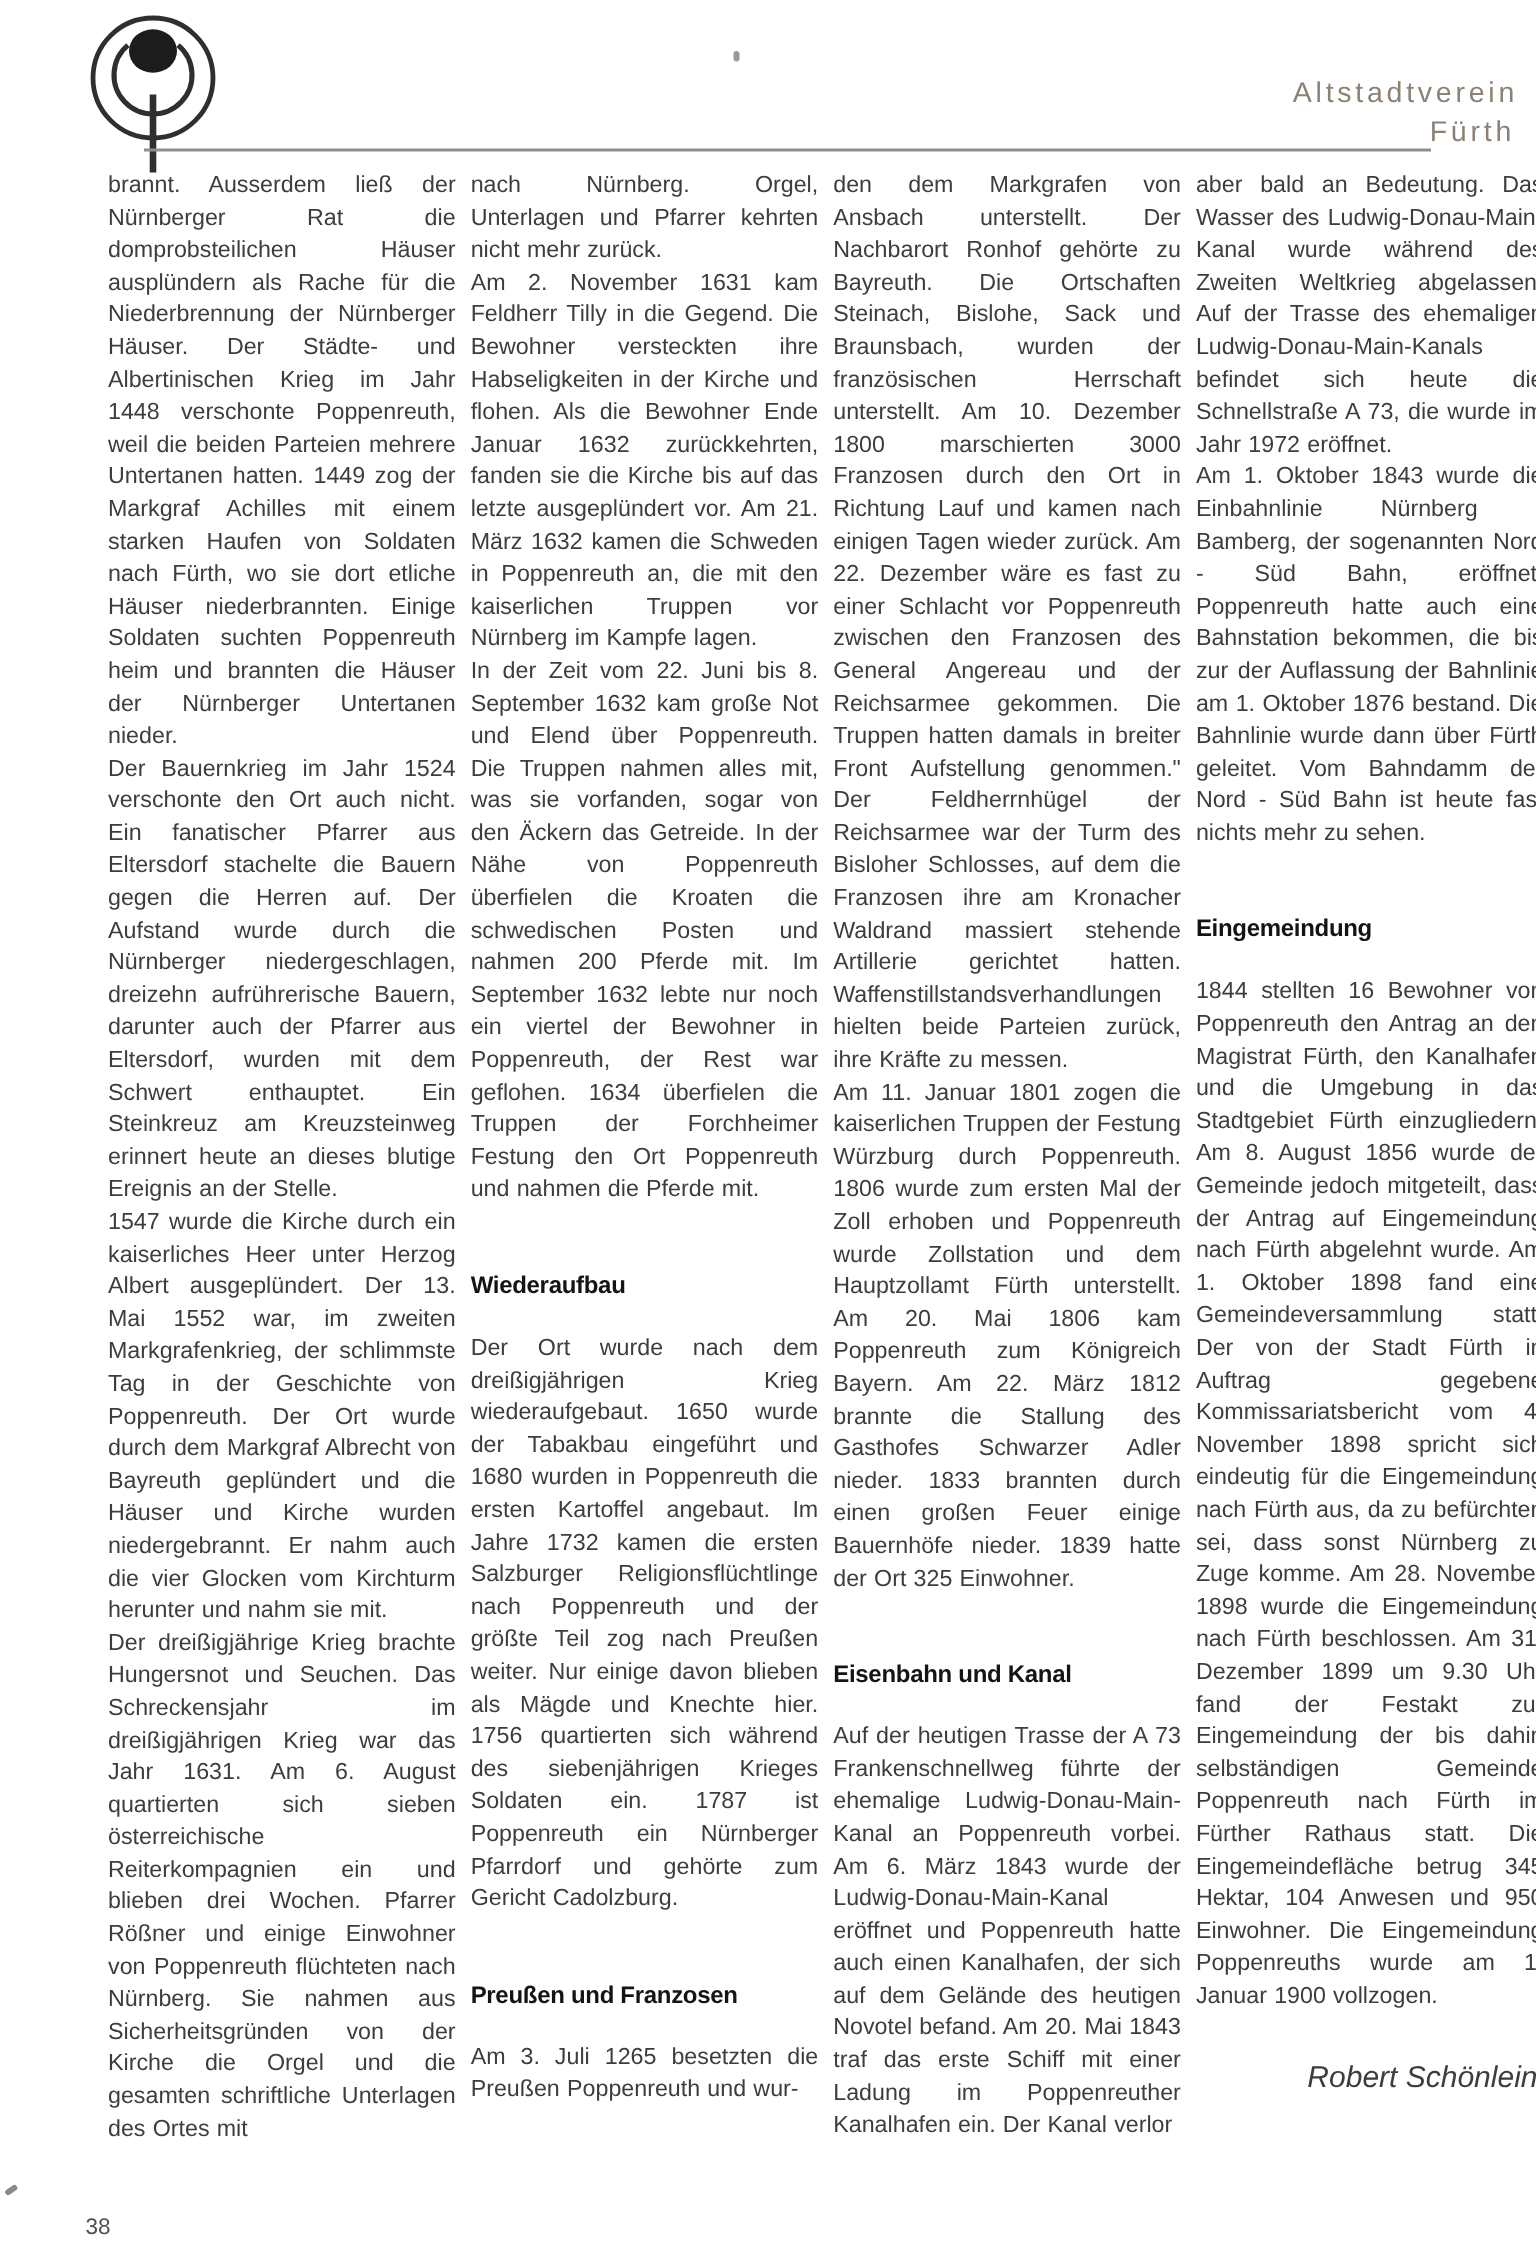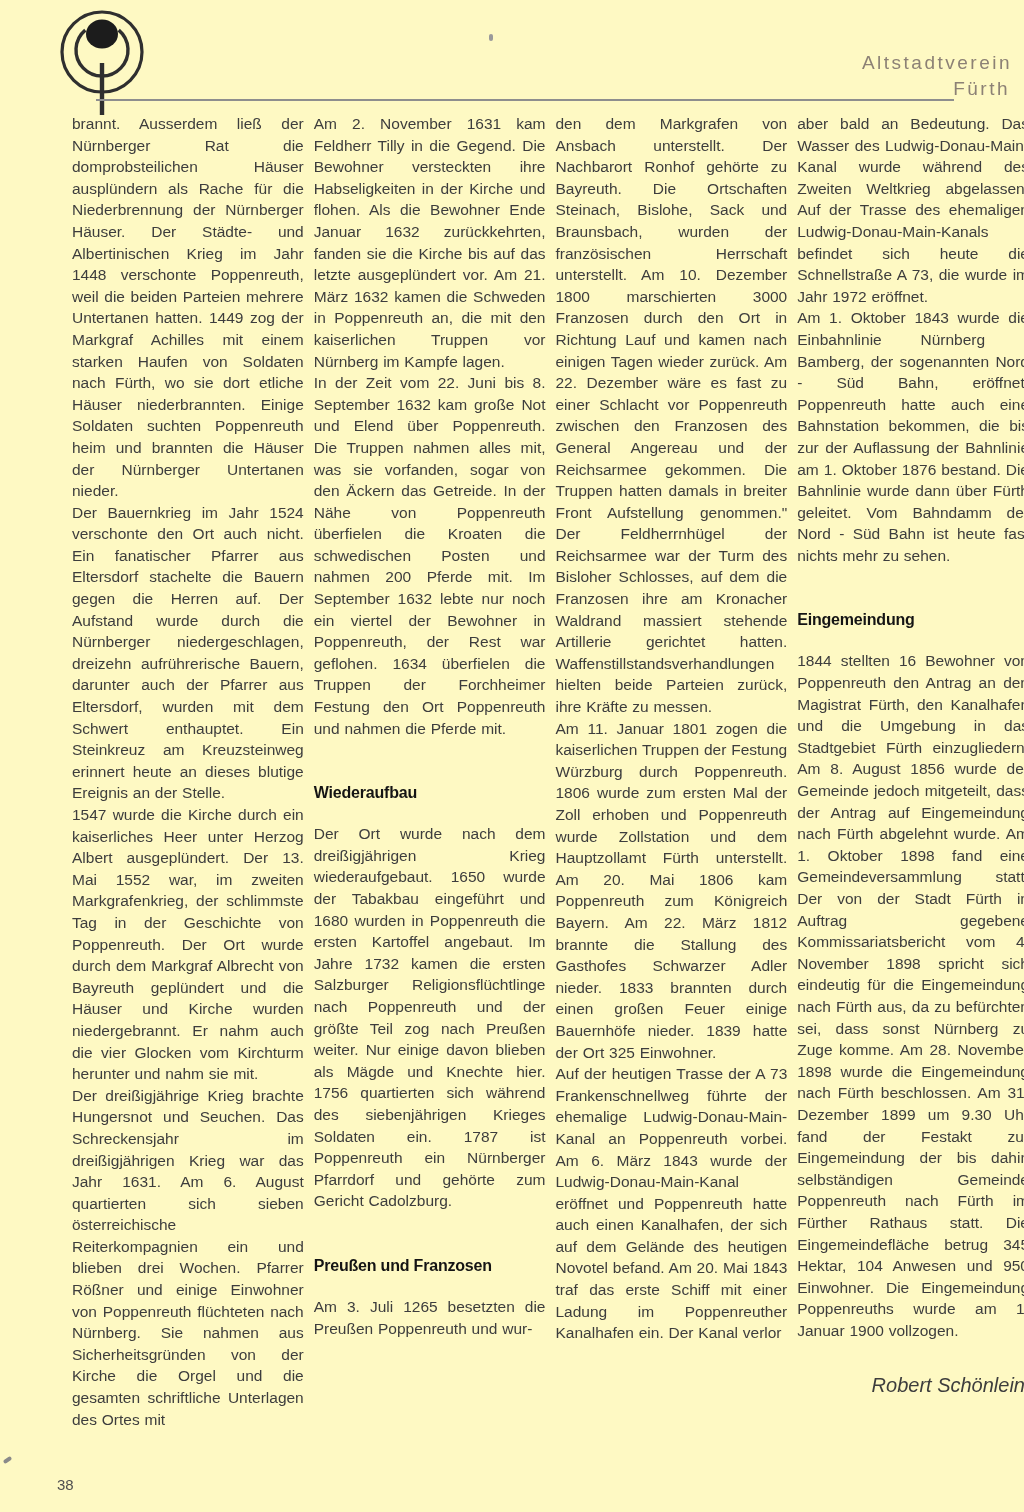--- a/index.html
+++ b/index.html
@@ -4,21 +4,21 @@
 <style>
   html,body{margin:0;padding:0;}
   body{
     width:1024px;height:1512px;
     font-family:"Liberation Sans", sans-serif;
     background:#e9e8e5;
   }
   .page{
     position:relative;
     width:1024px;height:1512px;
-    background:#fef9c3;
+    background:#ffffff;
     overflow:hidden;
   }
   
   .logo{position:absolute;left:52px;top:8px;}
   .brand{
     position:absolute;right:12px;top:50px;
     text-align:right;
     font-size:19px;
     letter-spacing:2.5px;
     line-height:26px;
@@ -106,30 +106,32 @@
   <div class="artifact-corner"></div>
 
   <div class="columns">
       <div class="col">
         <p>brannt. Ausserdem ließ der Nürnberger Rat die domprobsteilichen Häuser ausplündern als Rache für die Niederbrennung der Nürnberger Häuser. Der Städte- und Albertinischen Krieg im Jahr 1448 verschonte Poppenreuth, weil die beiden Parteien mehrere Untertanen hatten. 1449 zog der Markgraf Achilles mit einem starken Haufen von Soldaten nach Fürth, wo sie dort etliche Häuser niederbrannten. Einige Soldaten suchten Poppenreuth heim und brannten die Häuser der Nürnberger Untertanen nieder.</p>
         <p>Der Bauernkrieg im Jahr 1524 verschonte den Ort auch nicht. Ein fanatischer Pfarrer aus Eltersdorf stachelte die Bauern gegen die Herren auf. Der Aufstand wurde durch die Nürnberger niedergeschlagen, dreizehn aufrührerische Bauern, darunter auch der Pfarrer aus Eltersdorf, wurden mit dem Schwert enthauptet. Ein Steinkreuz am Kreuzsteinweg erinnert heute an dieses blutige Ereignis an der Stelle.</p>
         <p>1547 wurde die Kirche durch ein kaiserliches Heer unter Herzog Albert ausgeplündert. Der 13. Mai 1552 war, im zweiten Markgrafenkrieg, der schlimmste Tag in der Geschichte von Poppenreuth. Der Ort wurde durch dem Markgraf Albrecht von Bayreuth geplündert und die Häuser und Kirche wurden niedergebrannt. Er nahm auch die vier Glocken vom Kirchturm herunter und nahm sie mit.</p>
         <p>Der dreißigjährige Krieg brachte Hungersnot und Seuchen. Das Schreckensjahr im dreißigjährigen Krieg war das Jahr 1631. Am 6. August quartierten sich sieben österreichische Reiterkompagnien ein und blieben drei Wochen. Pfarrer Rößner und einige Einwohner von Poppenreuth flüchteten nach Nürnberg. Sie nahmen aus Sicherheitsgründen von der Kirche die Orgel und die gesamten schriftliche Unterlagen des Ortes mit</p>
       </div>
       <div class="col">
+        <p>nach Nürnberg. Orgel, Unterlagen und Pfarrer kehrten nicht mehr zurück.</p>
         <p>Am 2. November 1631 kam Feldherr Tilly in die Gegend. Die Bewohner versteckten ihre Habseligkeiten in der Kirche und flohen. Als die Bewohner Ende Januar 1632 zurückkehrten, fanden sie die Kirche bis auf das letzte ausgeplündert vor. Am 21. März 1632 kamen die Schweden in Poppenreuth an, die mit den kaiserlichen Truppen vor Nürnberg im Kampfe lagen.</p>
         <p>In der Zeit vom 22. Juni bis 8. September 1632 kam große Not und Elend über Poppenreuth. Die Truppen nahmen alles mit, was sie vorfanden, sogar von den Äckern das Getreide. In der Nähe von Poppenreuth überfielen die Kroaten die schwedischen Posten und nahmen 200 Pferde mit. Im September 1632 lebte nur noch ein viertel der Bewohner in Poppenreuth, der Rest war geflohen. 1634 überfielen die Truppen der Forchheimer Festung den Ort Poppenreuth und nahmen die Pferde mit.</p>
         <h2>Wiederaufbau</h2>
         <p>Der Ort wurde nach dem dreißigjährigen Krieg wiederaufgebaut. 1650 wurde der Tabakbau eingeführt und 1680 wurden in Poppenreuth die ersten Kartoffel angebaut. Im Jahre 1732 kamen die ersten Salzburger Religionsflüchtlinge nach Poppenreuth und der größte Teil zog nach Preußen weiter. Nur einige davon blieben als Mägde und Knechte hier. 1756 quartierten sich während des siebenjährigen Krieges Soldaten ein. 1787 ist Poppenreuth ein Nürnberger Pfarrdorf und gehörte zum Gericht Cadolzburg.</p>
         <h2>Preußen und Franzo­sen</h2>
         <p>Am 3. Juli 1265 besetzten die Preußen Poppenreuth und wur-</p>
       </div>
       <div class="col">
         <p>den dem Markgrafen von Ansbach unterstellt. Der Nachbarort Ronhof gehörte zu Bayreuth. Die Ortschaften Steinach, Bislohe, Sack und Braunsbach, wurden der französischen Herrschaft unterstellt. Am 10. Dezember 1800 marschierten 3000 Franzosen durch den Ort in Richtung Lauf und kamen nach einigen Tagen wieder zurück. Am 22. Dezember wäre es fast zu einer Schlacht vor Poppenreuth zwischen den Franzosen des General Angereau und der Reichsarmee gekommen. Die Truppen hatten damals in breiter Front Aufstellung genommen." Der Feldherrnhügel der Reichsarmee war der Turm des Bisloher Schlosses, auf dem die Franzosen ihre am Kronacher Waldrand massiert stehende Artillerie gerichtet hatten. Waffenstillstandsverhandlungen hielten beide Parteien zurück, ihre Kräfte zu messen.</p>
         <p>Am 11. Januar 1801 zogen die kaiserlichen Truppen der Festung Würzburg durch Poppenreuth. 1806 wurde zum ersten Mal der Zoll erhoben und Poppenreuth wurde Zollstation und dem Hauptzollamt Fürth unterstellt. Am 20. Mai 1806 kam Poppenreuth zum Königreich Bayern. Am 22. März 1812 brannte die Stallung des Gasthofes Schwarzer Adler nieder. 1833 brannten durch einen großen Feuer einige Bauernhöfe nieder. 1839 hatte der Ort 325 Einwohner.</p>
+        <h2>Eisenbahn und Kanal</h2>
         <p>Auf der heutigen Trasse der A 73 Frankenschnellweg führte der ehemalige Ludwig-Donau-Main-Kanal an Poppenreuth vorbei. Am 6. März 1843 wurde der Ludwig-Donau-Main-Kanal eröffnet und Poppenreuth hatte auch einen Kanalhafen, der sich auf dem Gelände des heutigen Novotel befand. Am 20. Mai 1843 traf das erste Schiff mit einer Ladung im Poppenreuther Kanalhafen ein. Der Kanal verlor</p>
       </div>
       <div class="col">
         <p>aber bald an Bedeutung. Das Wasser des Ludwig-Donau-Main-Kanal wurde während des Zweiten Weltkrieg abgelassen. Auf der Trasse des ehemaligen Ludwig-Donau-Main-Kanals befindet sich heute die Schnellstraße A 73, die wurde im Jahr 1972 eröffnet.</p>
         <p>Am 1. Oktober 1843 wurde die Einbahnlinie Nürnberg - Bamberg, der sogenannten Nord - Süd Bahn, eröffnet. Poppenreuth hatte auch eine Bahnstation bekommen, die bis zur der Auflassung der Bahnlinie am 1. Oktober 1876 bestand. Die Bahnlinie wurde dann über Fürth geleitet. Vom Bahndamm der Nord - Süd Bahn ist heute fast nichts mehr zu sehen.</p>
         <h2>Eingemeindung</h2>
         <p>1844 stellten 16 Bewohner von Poppenreuth den Antrag an den Magistrat Fürth, den Kanalhafen und die Umgebung in das Stadtgebiet Fürth einzugliedern. Am 8. August 1856 wurde der Gemeinde jedoch mitgeteilt, dass der Antrag auf Eingemeindung nach Fürth abgelehnt wurde. Am 1. Oktober 1898 fand eine Gemeindeversammlung statt. Der von der Stadt Fürth in Auftrag gegebene Kommissariatsbericht vom 4. November 1898 spricht sich eindeutig für die Eingemeindung nach Fürth aus, da zu befürchten sei, dass sonst Nürnberg zu Zuge komme. Am 28. November 1898 wurde die Eingemeindung nach Fürth beschlossen. Am 31. Dezember 1899 um 9.30 Uhr fand der Festakt zur Eingemeindung der bis dahin selbständigen Gemeinde Poppenreuth nach Fürth im Fürther Rathaus statt. Die Eingemeindefläche betrug 345 Hektar, 104 Anwesen und 950 Einwohner. Die Eingemeindung Poppenreuths wurde am 1. Januar 1900 vollzogen.</p>
         <div class="sig">Robert Schönlein</div>
       </div>
     </div>

